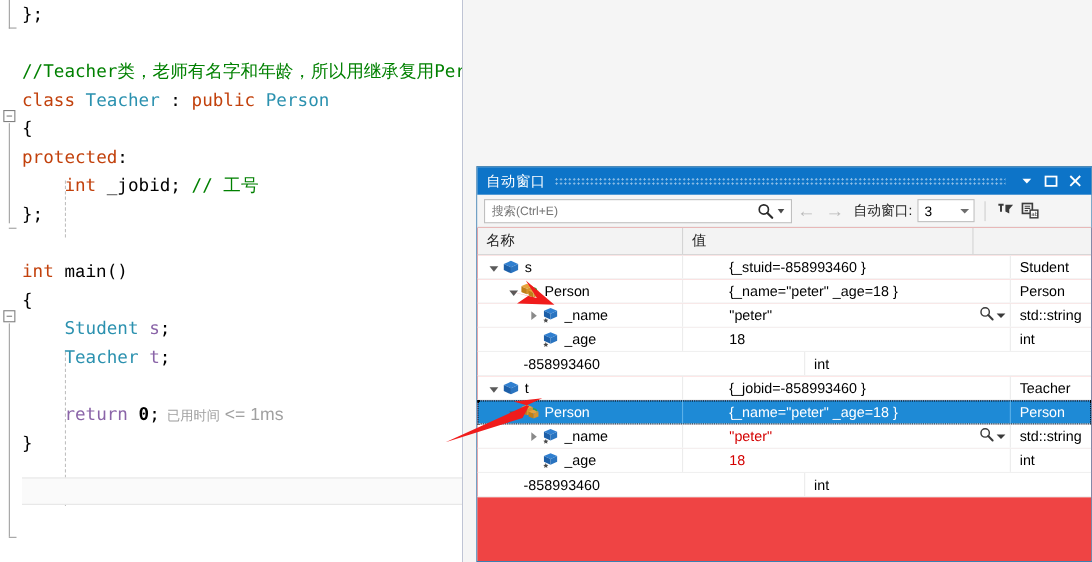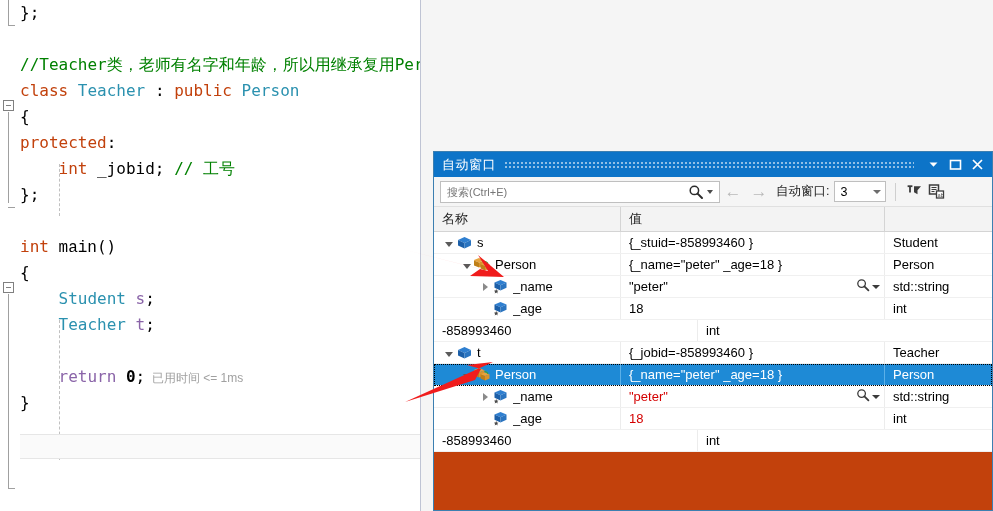--- a/index.html
+++ b/index.html
@@ -46,21 +46,21 @@
 
   .curline{
     position:absolute;left:20px;width:400px;height:25px;
     border-top:1px solid #e6e6e6;border-bottom:1px solid #e6e6e6;
     background:#fafafa;box-sizing:border-box;
   }
   .elapsed{
     color:#a0a0a0;font-family:"Liberation Sans","DejaVu Sans",sans-serif;
     font-size:12px;
   }
-  .elapsed-sm{font-size:12px;}
+  .elapsed-sm{font-size:16px;}
 
   #editor-rule{
     position:absolute;left:420px;top:0;width:1px;height:511px;background:#bfc4d4;
   }
   #editor-bg-right{
     position:absolute;left:421px;top:0;width:572px;height:511px;background:#f5f5f5;
   }
 
   
   #autos{
@@ -113,21 +113,21 @@
   }
   #depth-value{font-size:12.5px;color:#000;}
   .dd-caret{
     width:0;height:0;border-left:4px solid transparent;border-right:4px solid transparent;
     border-top:4px solid #6d6d6d;
   }
   .tb-sep{width:1px;height:18px;background:#cfcfcf;margin:0 7px 0 9px;}
   .tb-icon{width:22px;height:22px;display:flex;align-items:center;justify-content:center;}
 
   
-  #grid{position:absolute;left:0;right:0;top:55px;bottom:0;background:#c2410c;overflow:hidden;}
+  #grid{position:absolute;left:0;right:0;top:55px;bottom:0;background:#ef4444;overflow:hidden;}
   #grid-head{
     display:flex;height:24px;background:#f3f3f3;border-bottom:1px solid #d4d4d4;
     font-size:13px;color:#1e1e1e;
   }
   #grid-head > div{
     display:flex;align-items:center;padding-left:8px;box-sizing:border-box;
     border-right:1px solid #d4d4d4;
   }
   .c-name{width:187px;}
   .c-val{width:264px;}
@@ -135,21 +135,21 @@
 
   .row{
     display:flex;height:21px;background:#ffffff;border-bottom:1px solid #f0f0f0;
     font-size:13px;color:#000;position:relative;
   }
   .row .cell{
     display:flex;align-items:center;box-sizing:border-box;overflow:hidden;
     white-space:nowrap;border-right:1px solid #ececec;
   }
   .row .cell.c-name{padding-left:0;}
-  .row .cell.c-val{padding-left:8px;position:relative;}
+  .row .cell.c-val{padding-left:8px;position:relative;margin-left:34px;}
   .row .cell.c-typ{padding-left:8px;}
   .row.selected{background:#1e8ad6;color:#fff;}
   .row.selected .cell{border-right-color:#5bb0e8;}
   .row.focusrect{outline:1px dotted #000;outline-offset:-1px;}
   .val-red{color:#d40000;}
 
   .tw{display:inline-block;width:14px;text-align:center;flex:0 0 14px;}
   .tw .tri-open{
     display:inline-block;width:0;height:0;
     border-left:4.5px solid transparent;border-right:4.5px solid transparent;

